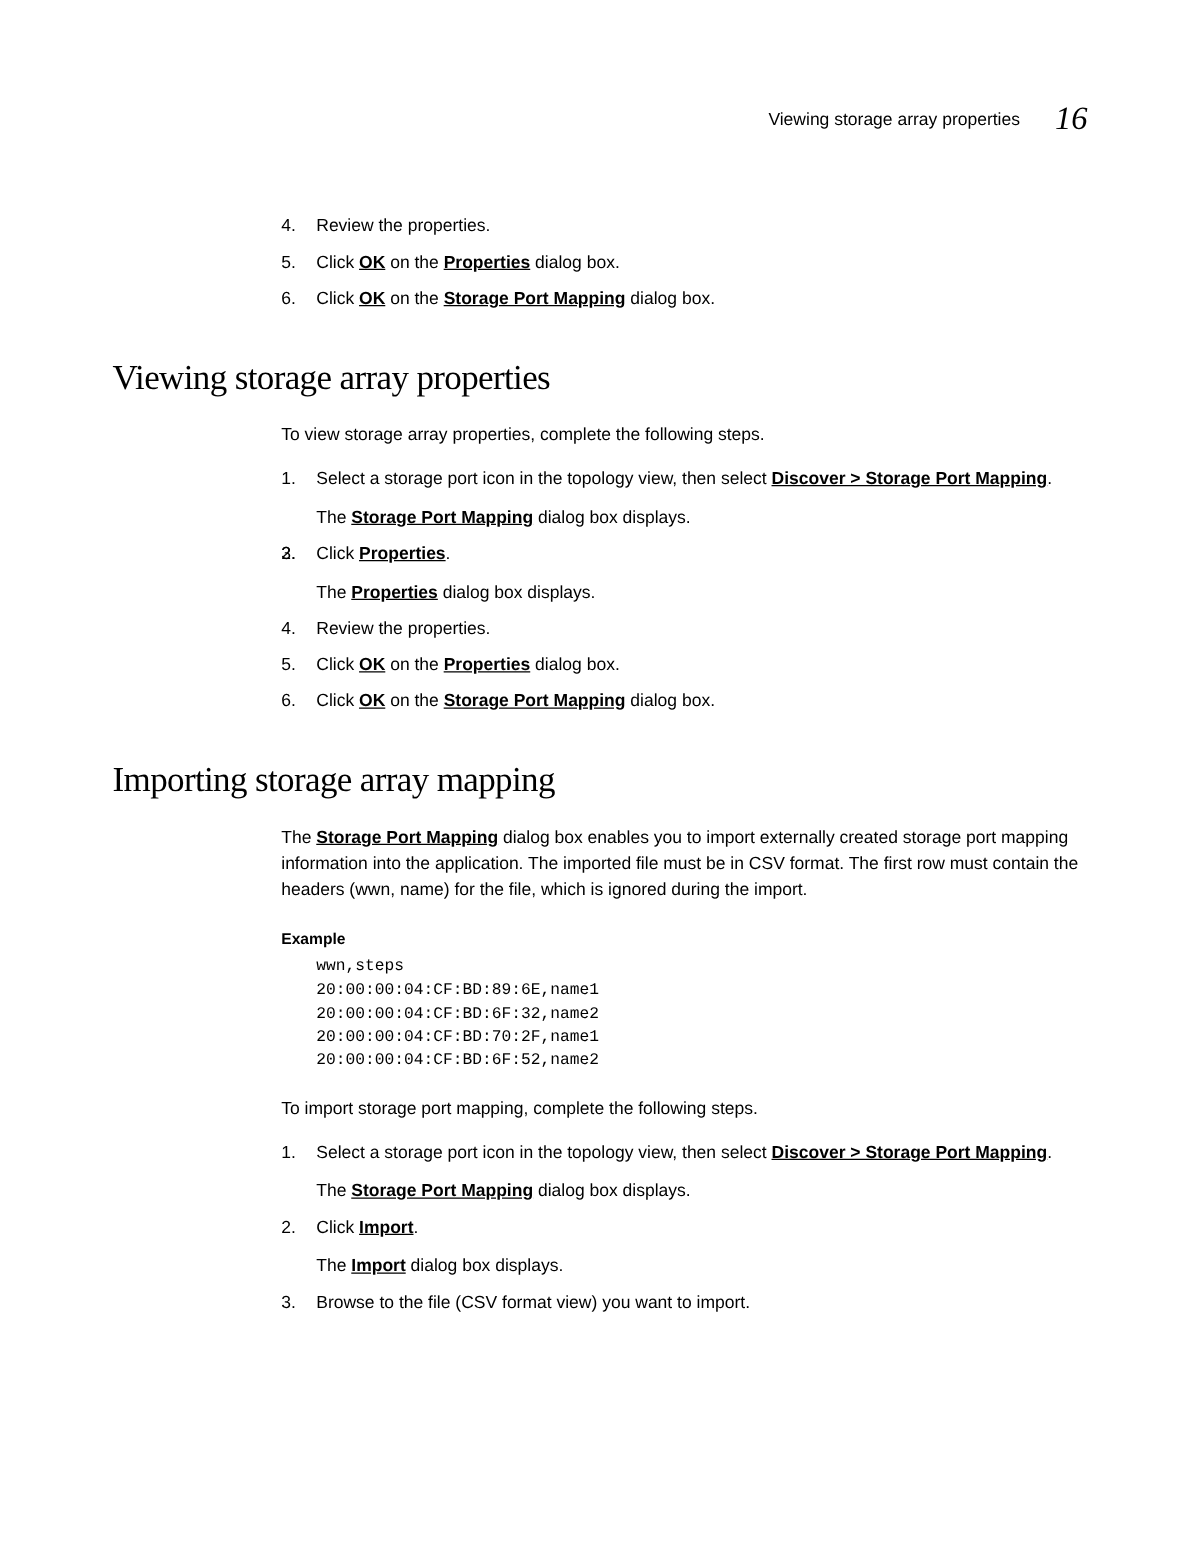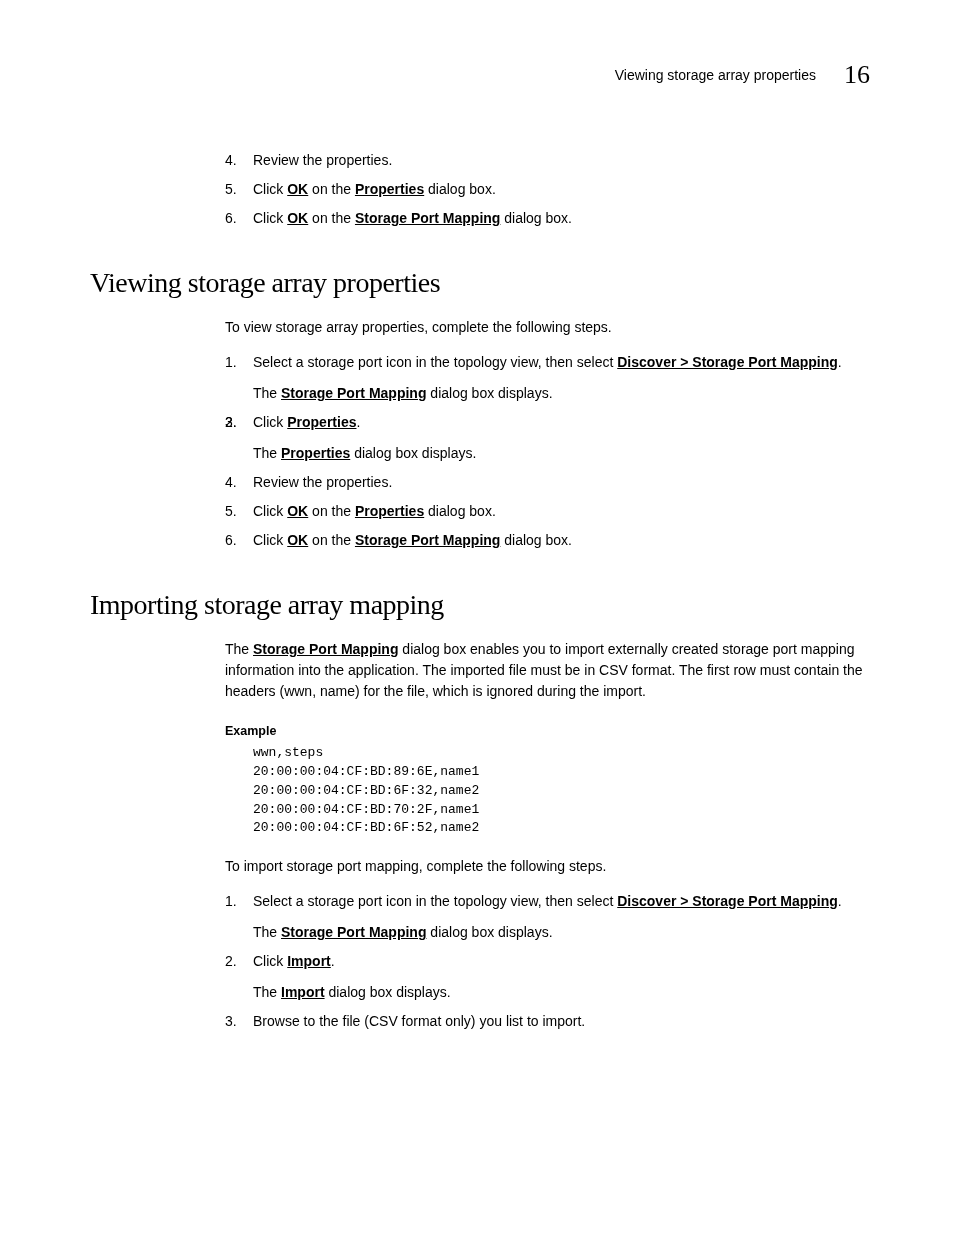--- a/index.html
+++ b/index.html
@@ -6,38 +6,39 @@
     margin: 0;
     padding: 0;
     font-family: Arial, Helvetica, sans-serif;
     color: #000;
     background: #fff;
     width: 954px;
     height: 1235px;
     position: relative;
   }
   .page {
-    padding: 60px 80px 60px 90px;
+    padding: 80px 80px 60px 90px;
   }
   .header {
     display: flex;
     justify-content: flex-end;
     align-items: center;
     gap: 28px;
     margin-bottom: 60px;
     padding-right: 4px;
   }
   .header-text {
     font-size: 14px;
     color: #000;
   }
   .chapter-num {
     font-family: Georgia, 'Times New Roman', serif;
     font-size: 26px;
     font-weight: normal;
+    font-style: italic;
   }
   .indent-block {
     margin-left: 135px;
   }
   ol.steps {
     list-style: none;
     padding: 0;
     margin: 0;
   }
   ol.steps li {
@@ -134,17 +135,17 @@
     <div class="intro">To import storage port mapping, complete the following steps.</div>
     <ol class="steps">
       <li><span class="num">1.</span>
         <span><span>Select a storage port icon in the topology view, then select </span><span class="b">Discover &gt; Storage Port Mapping</span><span>.</span></span>
         <div class="sub"><span>The </span><span class="b">Storage Port Mapping</span><span> dialog box displays.</span></div>
       </li>
       <li><span class="num">2.</span>
         <span><span>Click </span><span class="b">Import</span><span>.</span></span>
         <div class="sub"><span>The </span><span class="b">Import</span><span> dialog box displays.</span></div>
       </li>
-      <li><span class="num">3.</span><span>Browse to the file (CSV format only) you list to import.</span></li>
+      <li><span class="num">3.</span><span>Browse to the file (CSV format view) you want to import.</span></li>
     </ol>
   </div>
 
 </div>
 
 </body></html>

